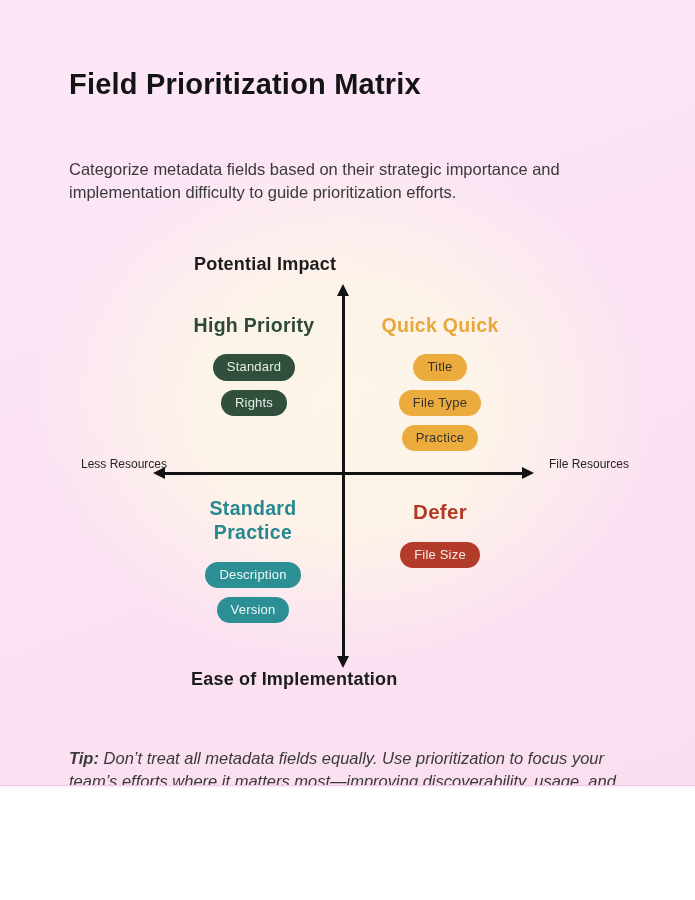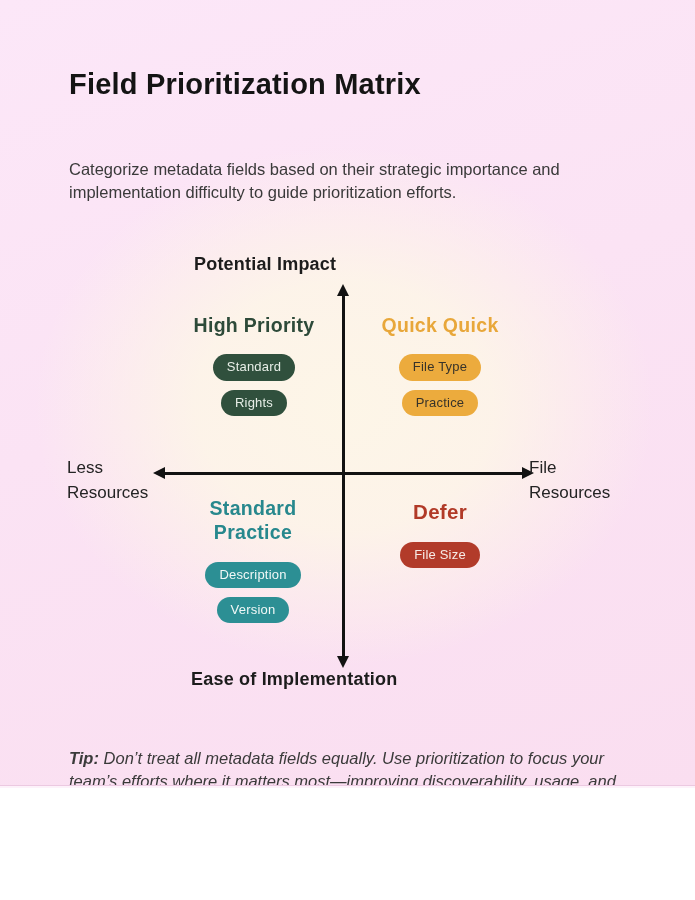--- a/index.html
+++ b/index.html
@@ -50,22 +50,22 @@
     text-align: left;
     font-weight: 700;
     font-size: 18px;
     color: #1c1c1c;
     letter-spacing: 0.2px;
   }
   .axis-top    { left: 194px; top: 254px; width: 300px; }
   .axis-bottom { left: 191px; top: 669px; width: 300px; }
   .axis-side {
     position: absolute;
-    text-align: left;
-    font-size: 17px;
+    text-align: right;
+    font-size: 12px;
     line-height: 1.47;
     color: #242424;
   }
   .axis-left  { left: 67px;  top: 456px; width: 100px; }
   .axis-right { left: 529px; top: 456px; width: 100px; }
   
   .quadrant {
     position: absolute;
     width: 200px;
     text-align: center;
@@ -148,20 +148,21 @@
   <div class="axis-side axis-right">File Resources</div>
 
   <div class="quadrant q-high-priority">
     <div class="q-heading">High Priority</div>
     <div class="pill-row"><span class="pill">Standard</span></div>
     <div class="pill-row"><span class="pill">Rights</span></div>
   </div>
 
   <div class="quadrant q-quick-wins">
     <div class="q-heading">Quick Quick</div>
+    <div class="pill-row"><span class="pill">Title</span></div>
     <div class="pill-row"><span class="pill">File Type</span></div>
     <div class="pill-row"><span class="pill">Practice</span></div>
   </div>
 
   <div class="quadrant q-standard-practice">
     <div class="q-heading wrap">Standard Practice</div>
     <div class="pill-row"><span class="pill">Description</span></div>
     <div class="pill-row"><span class="pill">Version</span></div>
   </div>
 

